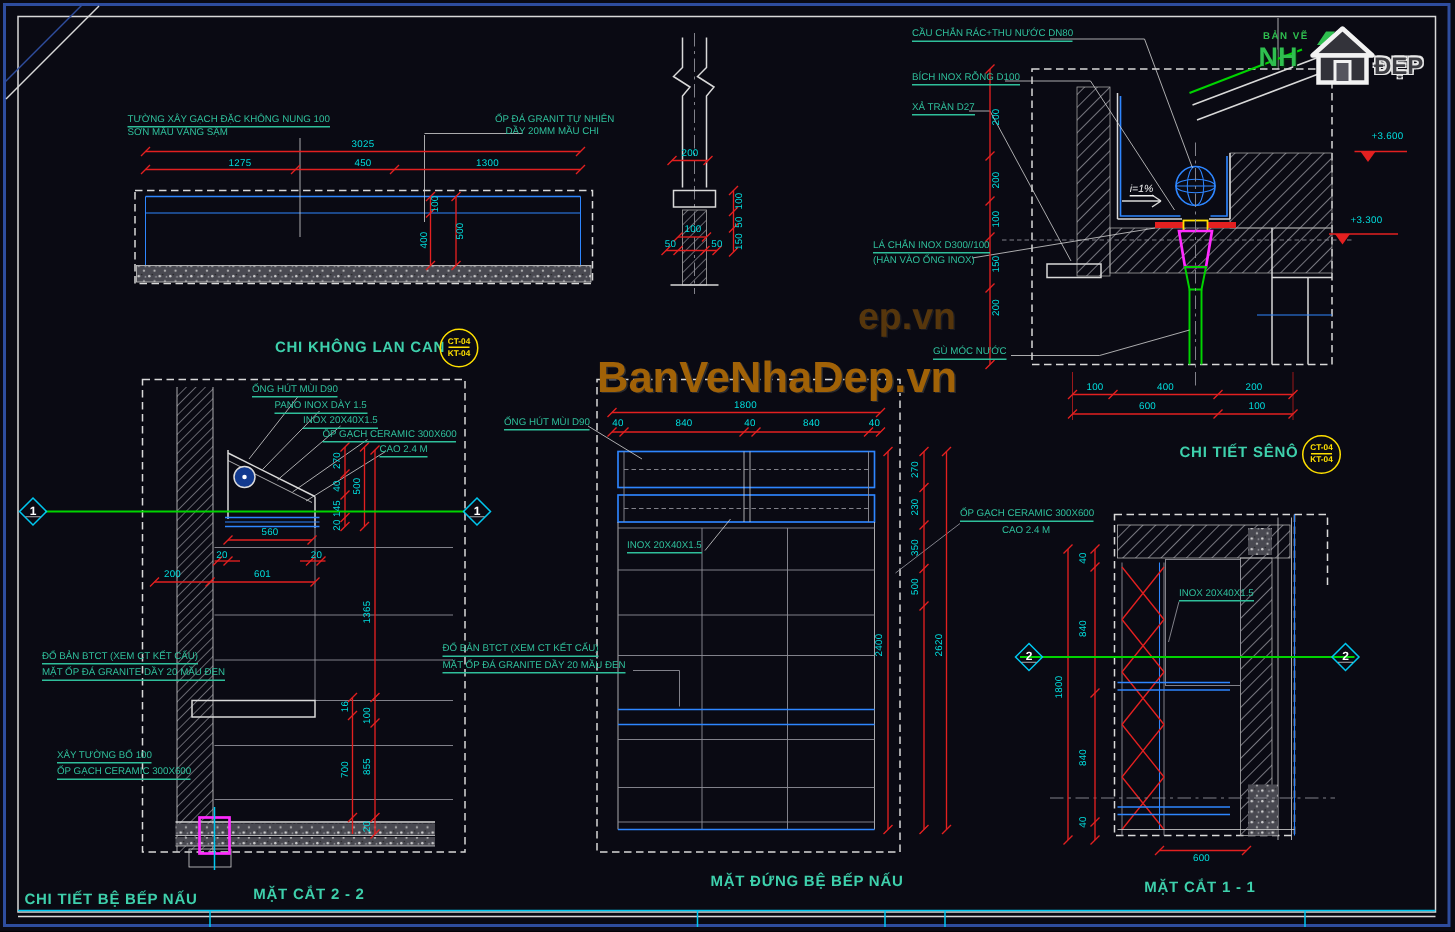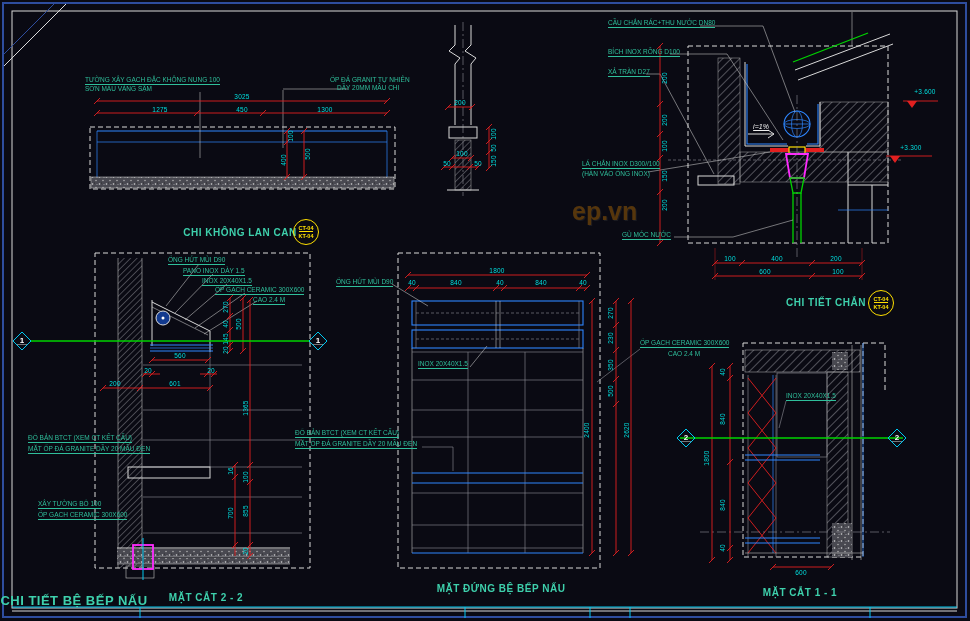--- a/index.html
+++ b/index.html
@@ -23,21 +23,21 @@
   svg .dd{stroke-dasharray:9 3 2 3}
   svg text.mk{fill:#fff;font:bold 8px "Liberation Sans",sans-serif;text-anchor:middle}
   
   .t{position:absolute;color:#00dede;font-size:6.5px;line-height:1;transform:translate(-50%,-50%);
      white-space:nowrap;z-index:3;letter-spacing:.2px}
   .v{transform:translate(-50%,-50%) rotate(-90deg)}
   .n{position:absolute;color:#2fbf9b;font-size:6.5px;line-height:1.1;white-space:nowrap;z-index:3}
   .u{border-bottom:1px solid #2fbf9b;padding-bottom:1px}
   .ttl{position:absolute;color:#3ed0ac;font-weight:bold;font-size:10px;transform:translate(-50%,-50%);
        white-space:nowrap;z-index:3;letter-spacing:.5px}
-  .ttl.sm{font-size:13px}
+  .ttl.sm{font-size:10px}
   .sl{position:absolute;color:#f0f0f0;font-size:7px;font-style:italic;transform:translate(-50%,-50%);
       z-index:3;border-bottom:1px solid #eee;white-space:nowrap}
   .wm{position:absolute;color:#a16207;font-weight:bold;z-index:4;white-space:nowrap;
       text-shadow:1px 1px 0 #2a2a2e;margin-top:44px;}
   .wm-center{left:398px;top:192px;font-size:29px;}
   .wm-copy{left:283px;top:571px;font-size:27px;opacity:.95}
   .wm-frag{left:572px;top:153px;font-size:25px;opacity:.5;z-index:1}
   .bub{position:absolute;width:24px;height:24px;border:1.5px solid #ffe000;border-radius:50%;z-index:3;
        display:flex;flex-direction:column;align-items:center;justify-content:center;
        color:#ffe000;font-size:5.5px;font-weight:bold;line-height:1.15}
@@ -371,21 +371,21 @@
   <span class="t v" style="left:665px;top:120px">200</span>
   <span class="t v" style="left:665px;top:146px">100</span>
   <span class="t v" style="left:665px;top:176px">150</span>
   <span class="t v" style="left:665px;top:205px">200</span>
   <span class="t" style="left:730px;top:259px">100</span>
   <span class="t" style="left:777px;top:259px">400</span>
   <span class="t" style="left:836px;top:259px">200</span>
   <span class="t" style="left:765px;top:272px">600</span>
   <span class="t" style="left:838px;top:272px">100</span>
 
-  <span class="ttl" style="left:826px;top:302px">CHI TIẾT CHẮN</span>
+  <span class="ttl" style="left:826px;top:302px">CHI TIẾT SÊNÔ</span>
   <div class="bub" style="left:868px;top:290px">
     <div>CT-04</div>
     <div class="b2">KT-04</div>
   </div>
 
   <span class="n u" style="left:168px;top:256px">ỐNG HÚT MÙI D90</span>
   <span class="n u" style="left:183px;top:267px">PANO INOX DÀY 1.5</span>
   <span class="n u" style="left:202px;top:277px">INOX 20X40X1.5</span>
   <span class="n u" style="left:215px;top:286px">ỐP GẠCH CERAMIC 300X600</span>
   <span class="n u" style="left:253px;top:296px">CAO 2.4 M</span>
@@ -423,26 +423,38 @@
   <span class="t" style="left:456px;top:283px">840</span>
   <span class="t" style="left:500px;top:283px">40</span>
   <span class="t" style="left:541px;top:283px">840</span>
   <span class="t" style="left:583px;top:283px">40</span>
   <span class="t v" style="left:611px;top:313px">270</span>
   <span class="t v" style="left:611px;top:338px">230</span>
   <span class="t v" style="left:611px;top:365px">350</span>
   <span class="t v" style="left:611px;top:391px">500</span>
   <span class="t v" style="left:587px;top:430px">2400</span>
   <span class="t v" style="left:627px;top:430px">2620</span>
-  <span class="ttl" style="left:501px;top:588px;z-index:3">MẶT ĐỨNG BỆ BẾP NẤU</span>
+  <span class="ttl" style="left:538px;top:588px;z-index:3">MẶT ĐỨNG BỆ BẾP NẤU</span>
 
   <span class="n u" style="left:786px;top:392px">INOX 20X40X1.5</span>
   <span class="t v" style="left:723px;top:372px">40</span>
   <span class="t v" style="left:723px;top:419px">840</span>
   <span class="t v" style="left:723px;top:505px">840</span>
   <span class="t v" style="left:723px;top:548px">40</span>
   <span class="t v" style="left:707px;top:458px">1800</span>
   <span class="t" style="left:801px;top:573px">600</span>
   <span class="ttl" style="left:800px;top:592px">MẶT CẮT 1 - 1</span>
 
-
+  <span class="wm wm-center">BanVeNhaDep.vn</span>
+
+  <div class="logo">
+    <span class="tag">BẢN VẼ</span>
+    <span class="w1">NH</span>
+    <svg width="46" height="50" viewBox="0 0 46 46">
+      <polygon points="6,16 12,7 18,7 12,16" fill="#2fbf4f"></polygon>
+      <polygon points="23,5 43,23 3,23" fill="#33333a" stroke="#f2f2f2" stroke-width="3" stroke-linejoin="round"></polygon>
+      <rect x="7" y="23" width="32" height="18" fill="#33333a" stroke="#f2f2f2" stroke-width="3"></rect>
+      <rect x="18" y="27" width="10" height="14" fill="#55555e" stroke="#f2f2f2" stroke-width="2"></rect>
+    </svg>
+    <span class="w2">ĐẸP</span>
+  </div>
 
 </div>
 
 </body></html>

